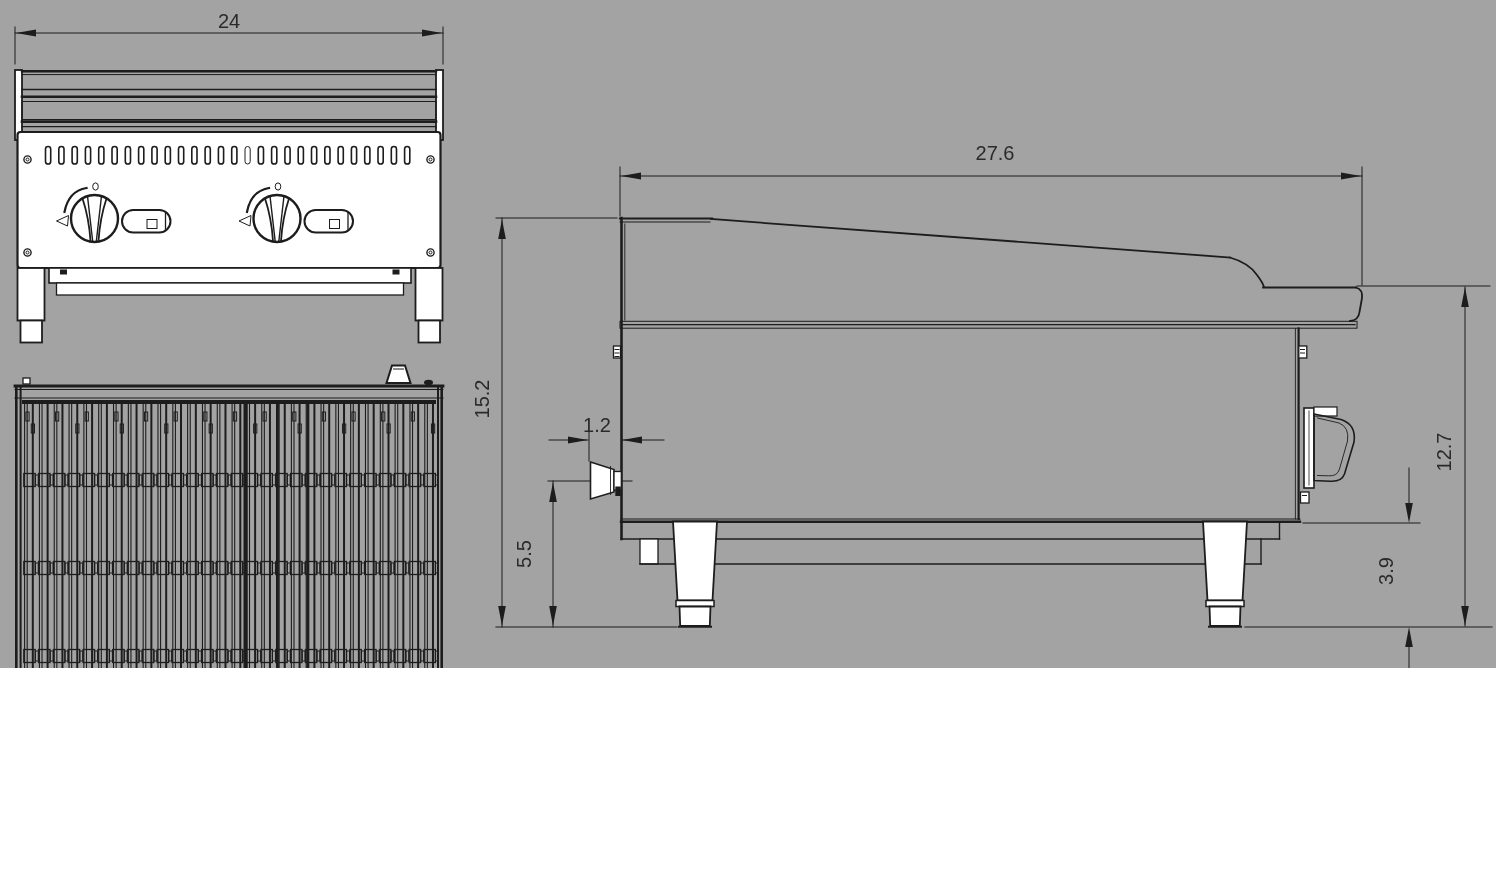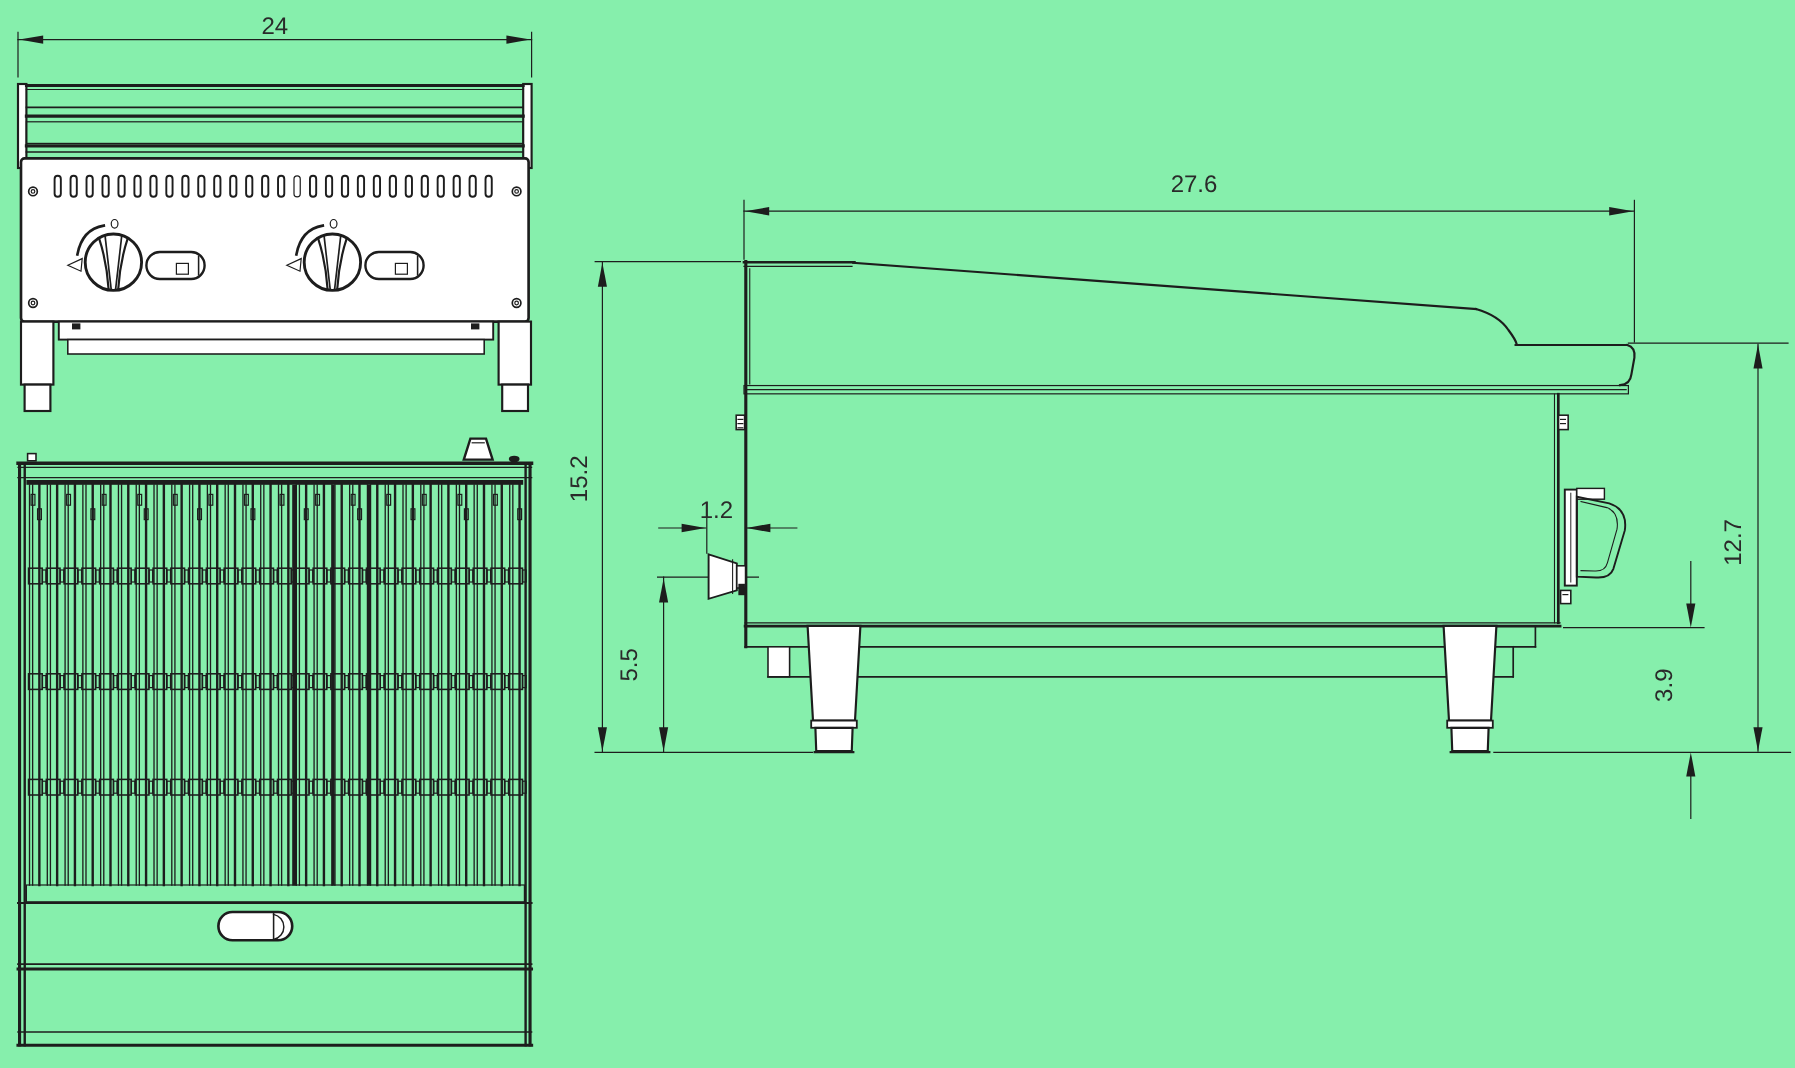--- a/index.html
+++ b/index.html
@@ -1,16 +1,16 @@
 <!DOCTYPE html>
 <html><head>
 <meta charset="utf-8">
 <style>
   html,body{margin:0;padding:0;background:#ffffff;}
-  .page{position:relative;width:1496px;height:890px;background:#86efac;overflow:hidden;
+  .page{position:relative;width:1496px;height:668px;background:#a3a3a3;overflow:hidden;
         font-family:"Liberation Sans", sans-serif;text-align:right;}
   svg line, svg path, svg polyline{stroke:#1d1d1d;fill:none;stroke-linecap:square;}
   svg rect, svg polygon, svg circle, svg ellipse{stroke:#1d1d1d;fill:none;}
   .f{fill:#1d1d1d;stroke:none;}
   .w{fill:#ffffff;}
   .thin{stroke-width:1;}
   .dim-text{font:20px "Liberation Sans", sans-serif;fill:#2a2a2a;stroke:none;text-anchor:middle;}
 </style>
 </head>
 <body>

